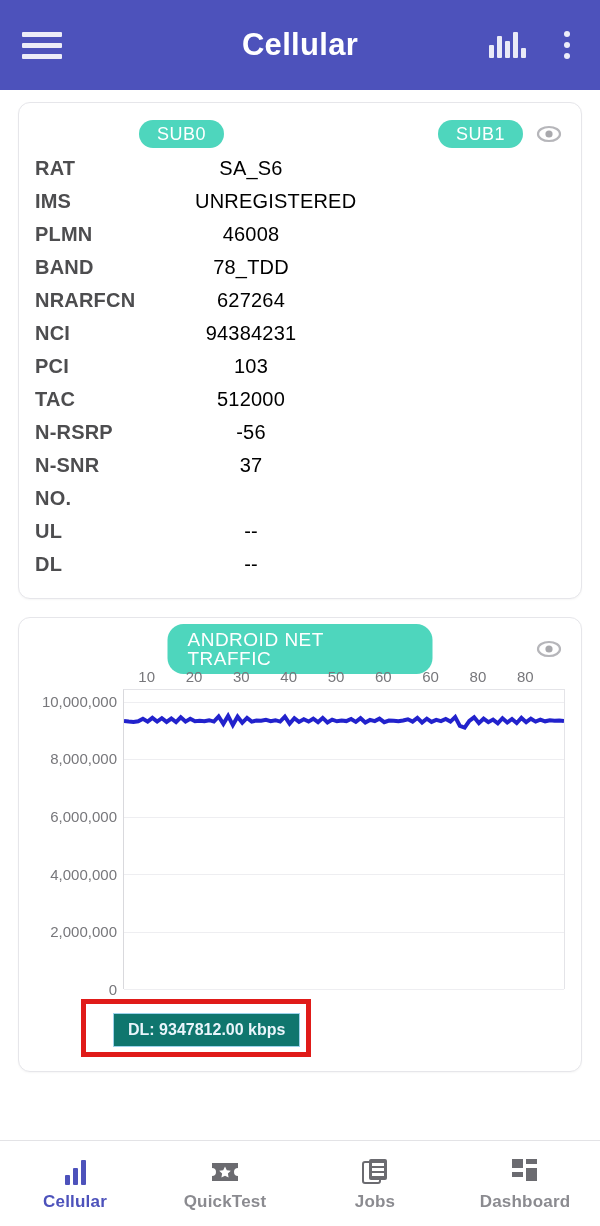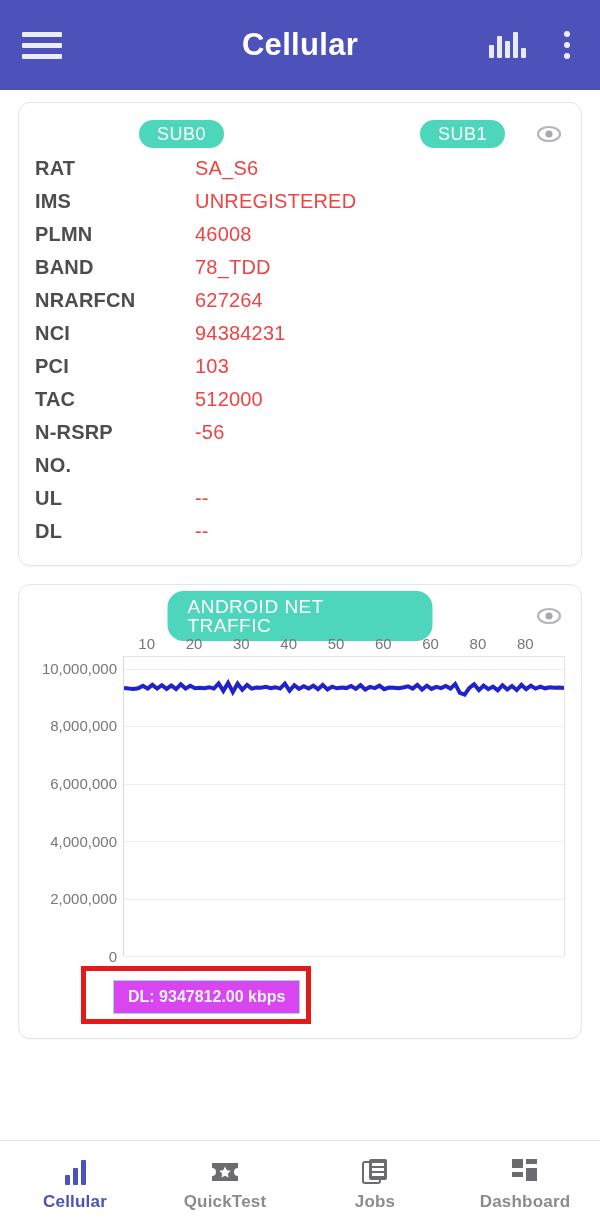--- a/index.html
+++ b/index.html
@@ -44,32 +44,32 @@
   }
   .card + .card { margin-top: 18px; }
 
   .card-head { position: relative; height: 34px; display: flex; align-items: center; }
   .pill {
     background: #4ed6bd; color: #ffffff; font-size: 18px; font-weight: normal;
     border-radius: 16px; padding: 5px 18px; letter-spacing: .5px; line-height: 1;
     display: inline-block; cursor: pointer;
   }
   .pill-sub0 { position: absolute; left: 104px; }
-  .pill-sub1 { position: absolute; left: 385px; }
+  .pill-sub1 { position: absolute; left: 403px; }
   .pill-wide { position: absolute; left: 50%; transform: translateX(-50%); font-size: 19px; padding: 6px 20px; }
   .eye {
     position: absolute; right: 2px; top: 50%; transform: translateY(-50%);
     width: 28px; height: 28px; cursor: pointer;
   }
 
   
   .kv-list { margin-top: 6px; }
   .kv-row { display: flex; align-items: baseline; height: 33px; }
   .kv-label { width: 160px; font-size: 20px; font-weight: bold; color: #4d4d4f; letter-spacing: .2px; }
-  .kv-value { width: 112px; text-align: left; font-size: 20px; color: #ef4444; letter-spacing: .2px; }
+  .kv-value { width: 112px; text-align: center; font-size: 20px; color: #000000; letter-spacing: .2px; }
 
   
   .chart-wrap { margin-top: 2px; position: relative; }
   .chart-xaxis-top { display: flex; padding-left: 88px; padding-right: 16px; }
   .chart-xaxis-top span { flex: 1; text-align: center; font-size: 15px; color: #77777b; }
   .chart-body { display: flex; margin-top: 4px; }
   .chart-ylabels { width: 88px; position: relative; height: 300px; }
   .chart-ylabels span {
     position: absolute; right: 6px; font-size: 15px; color: #77777b;
     transform: translateY(-50%); white-space: nowrap;
@@ -83,21 +83,21 @@
   .chart-plot svg { position: absolute; inset: 0; width: 100%; height: 100%; }
 
   
   .legend-row { margin-top: 10px; padding-left: 10px; height: 60px; position: relative; }
   .annot-box {
     position: absolute; left: 46px; top: 0; width: 230px; height: 58px;
     border: 5px solid #e01b19; background: #ffffff;
   }
   .legend-chip {
     position: absolute; left: 78px; top: 14px;
-    background: #d946ef; color: #e9f5fb; font-size: 16px; font-weight: bold;
+    background: #0f766e; color: #e9f5fb; font-size: 16px; font-weight: bold;
     padding: 8px 14px; border: 1px solid #9dd3ec; line-height: 1; cursor: pointer;
   }
 
   
   .bottomnav {
     flex: 0 0 86px; border-top: 1px solid #e3e3e6; background: #ffffff;
     display: flex; align-items: center;
   }
   .nav-item {
     flex: 1; display: flex; flex-direction: column; align-items: center; gap: 7px;
@@ -185,20 +185,24 @@
         </div>
         <div class="kv-row">
           <span class="kv-label">TAC</span>
           <span class="kv-value">512000</span>
         </div>
         <div class="kv-row">
           <span class="kv-label">N-RSRP</span>
           <span class="kv-value">-56</span>
         </div>
         <div class="kv-row">
+          <span class="kv-label">N-SNR</span>
+          <span class="kv-value">37</span>
+        </div>
+        <div class="kv-row">
           <span class="kv-label">NO.</span>
           <span class="kv-value"></span>
         </div>
         <div class="kv-row">
           <span class="kv-label">UL</span>
           <span class="kv-value">--</span>
         </div>
         <div class="kv-row">
           <span class="kv-label">DL</span>
           <span class="kv-value">--</span>

